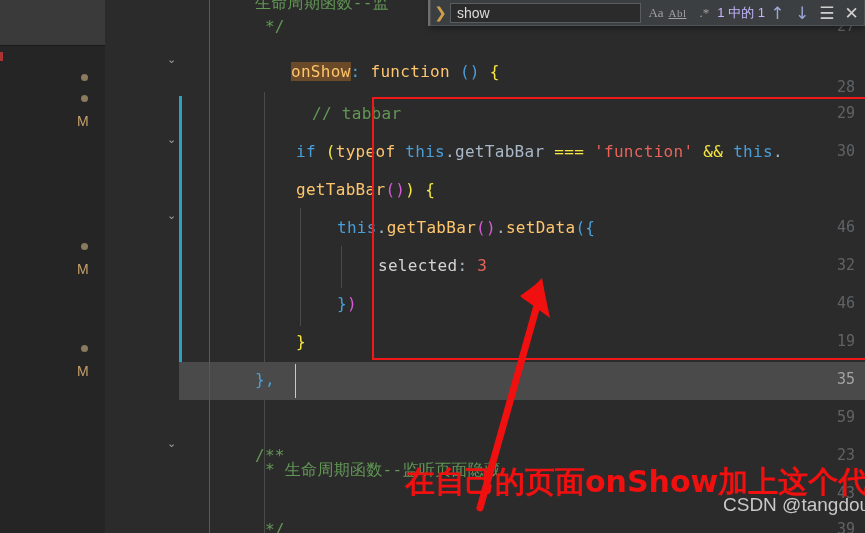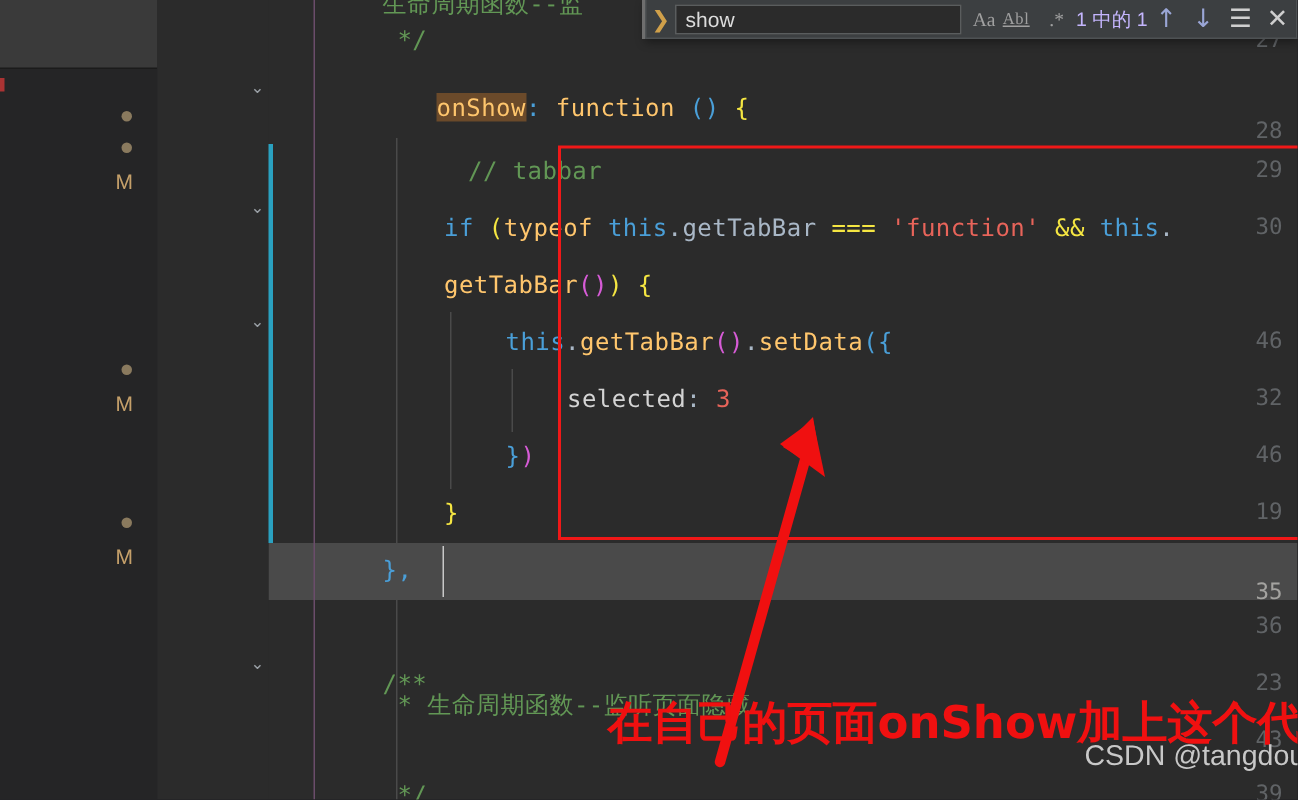--- a/index.html
+++ b/index.html
@@ -222,23 +222,23 @@
         <div class="cl" style="top: 180px; left: 191px;"><span class="fn">getTabBar</span><span class="brace-p">(</span><span class="brace-p">)</span><span class="brace-y">)</span><span class="punct"> </span><span class="brace-y">{</span></div>
         <div class="lineno" style="top: 218px;">46</div>
         <div class="fold" style="top: 210px;">⌄</div>
         <div class="cl" style="top: 218px; left: 232px;"><span class="kw2">this</span><span class="punct">.</span><span class="fn">getTabBar</span><span class="brace-p">(</span><span class="brace-p">)</span><span class="punct">.</span><span class="fn">setData</span><span class="brace-b">(</span><span class="brace-b">{</span></div>
         <div class="lineno" style="top: 256px;">32</div>
         <div class="cl" style="top: 256px; left: 273px;"><span class="prop">selected</span><span class="punct">: </span><span class="num">3</span></div>
         <div class="lineno" style="top: 294px;">46</div>
         <div class="cl" style="top: 294px; left: 232px;"><span class="brace-b">}</span><span class="brace-p">)</span></div>
         <div class="lineno" style="top: 332px;">19</div>
         <div class="cl" style="top: 332px; left: 191px;"><span class="brace-y">}</span></div>
-        <div class="lineno active" style="top: 370px; margin-top: 15px;">35</div>
+        <div class="lineno active" style="top: 370px;">35</div>
         <div class="cl" style="top: 370px; left: 150px;"><span class="brace-b">}</span><span class="brace-b">,</span></div>
-        <div class="lineno" style="top: 408px;">36</div>
+        <div class="lineno" style="top: 408px;">59</div>
         <div class="cl" style="top: 408px; left: 150px;"></div>
         <div class="lineno" style="top: 446px;">23</div>
         <div class="fold" style="top: 438px;">⌄</div>
         <div class="cl" style="top: 446px; left: 150px;"><span class="cmt">/**</span></div>
         <div class="lineno" style="top: 484px;">43</div>
         <div class="cl" style="top: 460px; left: 150px;"><span class="cmt"> * 生命周期函数--监听页面隐藏</span></div>
         <div class="lineno" style="top: 520px;">39</div>
         <div class="cl" style="top: 520px; left: 150px;"><span class="cmt"> */</span></div>
       </div>
 

